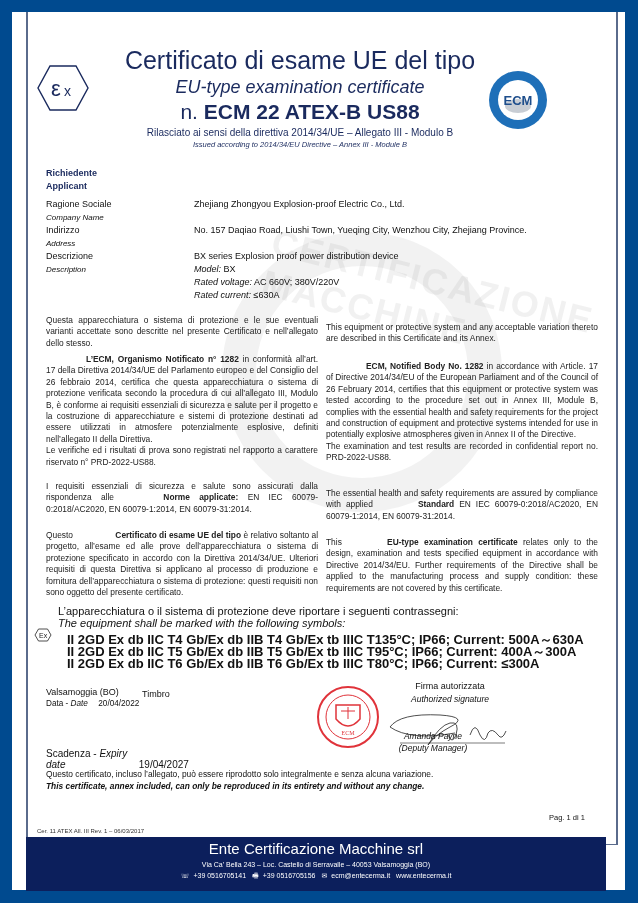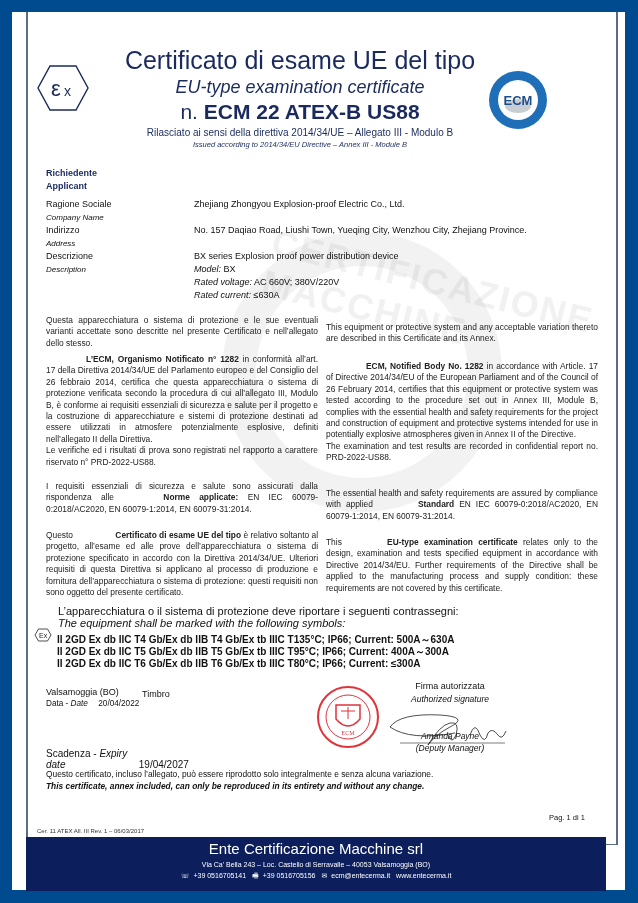--- a/index.html
+++ b/index.html
@@ -51,36 +51,36 @@
   .cols { position: absolute; left: 46px; width: 560px; font-size: 8.4px; line-height: 11.4px; color: #222; }
   .col { position: absolute; top: 0; width: 272px; text-align: justify; }
   .col.left { left: 0; }
   .col.right { left: 280px; margin-top: 7px; }
   .col b { font-weight: bold; padding-left: 40px; }
   .col p { margin-bottom: 0; }
 
   
   .marks { position: absolute; left: 46px; top: 605px; font-size: 11px; line-height: 12px; margin-left: 12px; }
   .marks .en { font-style: italic; }
-  .mark-lines { position: absolute; left: 36px; top: 634px; font-size: 10px; font-weight: bold; line-height: 12px; }
+  .mark-lines { position: absolute; left: 46px; top: 634px; font-size: 13px; font-weight: bold; line-height: 12px; }
   .mark-line { padding-left: 21px; }
   .ex-small { position: absolute; left: 34px; top: 628px; width: 18px; height: 14px; }
 
   
   .place { position: absolute; left: 46px; top: 686px; font-size: 9px; line-height: 13px; }
   .date-row { position: absolute; left: 46px; top: 699px; font-size: 8.2px; }
   .date-row .lbl { display: inline-block; width: 50px; }
   .timbro { position: absolute; left: 142px; top: 689px; font-size: 9px; }
   .expiry { position: absolute; left: 46px; top: 748px; font-size: 10px; }
   .expiry .lbl { display: inline-block; width: 90px; }
   .stamp { position: absolute; left: 316px; top: 685px; width: 64px; height: 64px; }
   .sig-block { position: absolute; left: 395px; top: 680px; width: 110px; text-align: center; font-size: 9px; line-height: 13px; }
   .sig-block .en { font-style: italic; font-size: 8.5px; }
   .sig-svg { position: absolute; left: 380px; top: 705px; width: 150px; height: 50px; }
-  .sig-name { position: absolute; left: 395px; top: 730px; width: 110px; text-align: center; font-style: italic; font-size: 8.5px; line-height: 12px; }
+  .sig-name { position: absolute; left: 378px; top: 730px; width: 110px; text-align: center; font-style: italic; font-size: 8.5px; line-height: 12px; }
 
   .repro { position: absolute; left: 46px; top: 768px; font-size: 8.4px; line-height: 12px; }
   .repro .en { font-style: italic; font-weight: bold; font-style: italic; }
 
   .page-no { position: absolute; left: 549px; top: 813px; font-size: 7.5px; }
   .form-ref { position: absolute; left: 37px; top: 828px; font-size: 6px; color: #333; }
 
   .footer-band {
     position: absolute; left: 26px; top: 837px; width: 580px; height: 54px;
     background: #0c1f5c; color: #fff; text-align: center;

